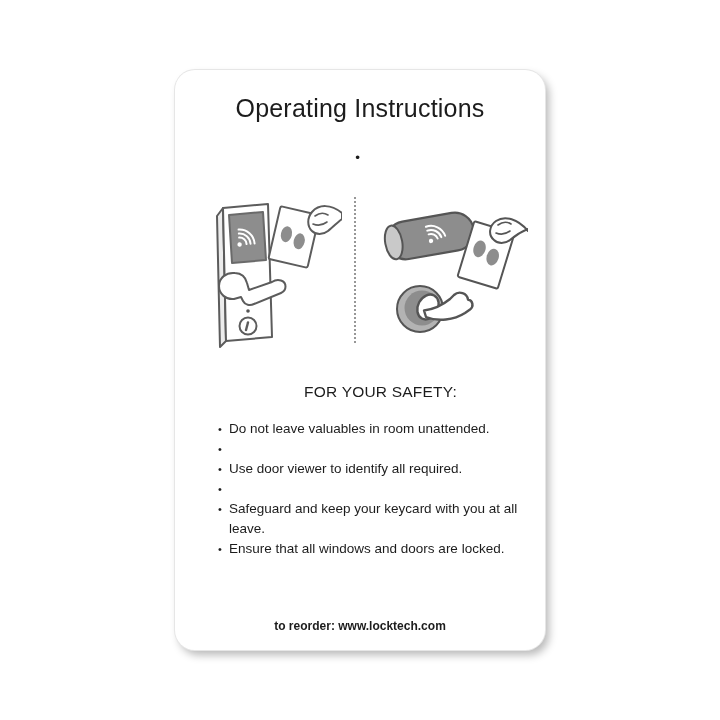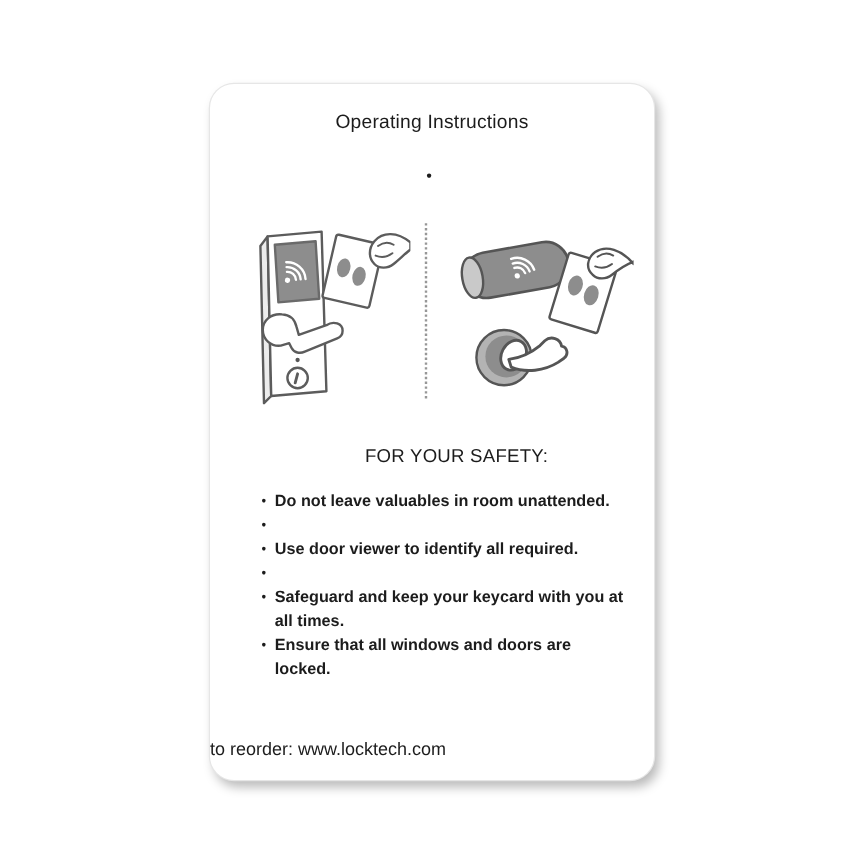--- a/index.html
+++ b/index.html
@@ -16,21 +16,21 @@
     margin: 70px auto 0;
     background: #ffffff;
     border-radius: 20px;
     box-shadow: 0 0 0 1px #e6e6e6, 4px 5px 9px rgba(0,0,0,0.28);
     box-sizing: border-box;
   }
   .title {
     margin: 0;
     padding-top: 24px;
     text-align: center;
-    font-size: 16px;
+    font-size: 25px;
     font-weight: 400;
     letter-spacing: 0.2px;
   }
   .intro {
     display: flex;
     justify-content: center;
     margin-top: 26px;
     font-size: 13.5px;
     line-height: 18px;
   }
@@ -57,25 +57,27 @@
   }
   .safety-list {
     list-style: none;
     margin: 18px 0 0 0;
     padding: 0 0 0 43px;
     font-size: 13.5px;
     line-height: 20px;
   }
   .safety-list li { display: flex; }
   .safety-list .b { flex: 0 0 11px; font-size: 11px; line-height: 20px; }
-  .safety-list .t { max-width: 292px; font-weight: bold; }
+  .safety-list .t { max-width: 292px; }
   .footer {
     position: absolute;
     bottom: 17px; left: 0; right: 0;
-    font-size: 15px;
+    text-align: center;
+    font-size: 12px;
+    font-weight: bold;
   }
   svg .outline { stroke: #5c5c5c; stroke-width: 2; stroke-linejoin: round; }
 </style>
 </head>
 <body>
 
 <div class="card">
 
   <h1 class="title">Operating Instructions</h1>
 
@@ -168,21 +170,21 @@
     </li>
     <li>
       <span class="b">•</span>
       <span class="t">Use door viewer to identify all required.</span>
     </li>
     <li>
       <span class="b">•</span>
     </li>
     <li>
       <span class="b">•</span>
-      <span class="t">Safeguard and keep your keycard with you at all times.</span>
+      <span class="t">Safeguard and keep your keycard with you at all leave.</span>
     </li>
     <li>
       <span class="b">•</span>
       <span class="t">Ensure that all windows and doors are locked.</span>
     </li>
   </ul>
 
   <div class="footer">to reorder: www.locktech.com</div>
 </div>
 

